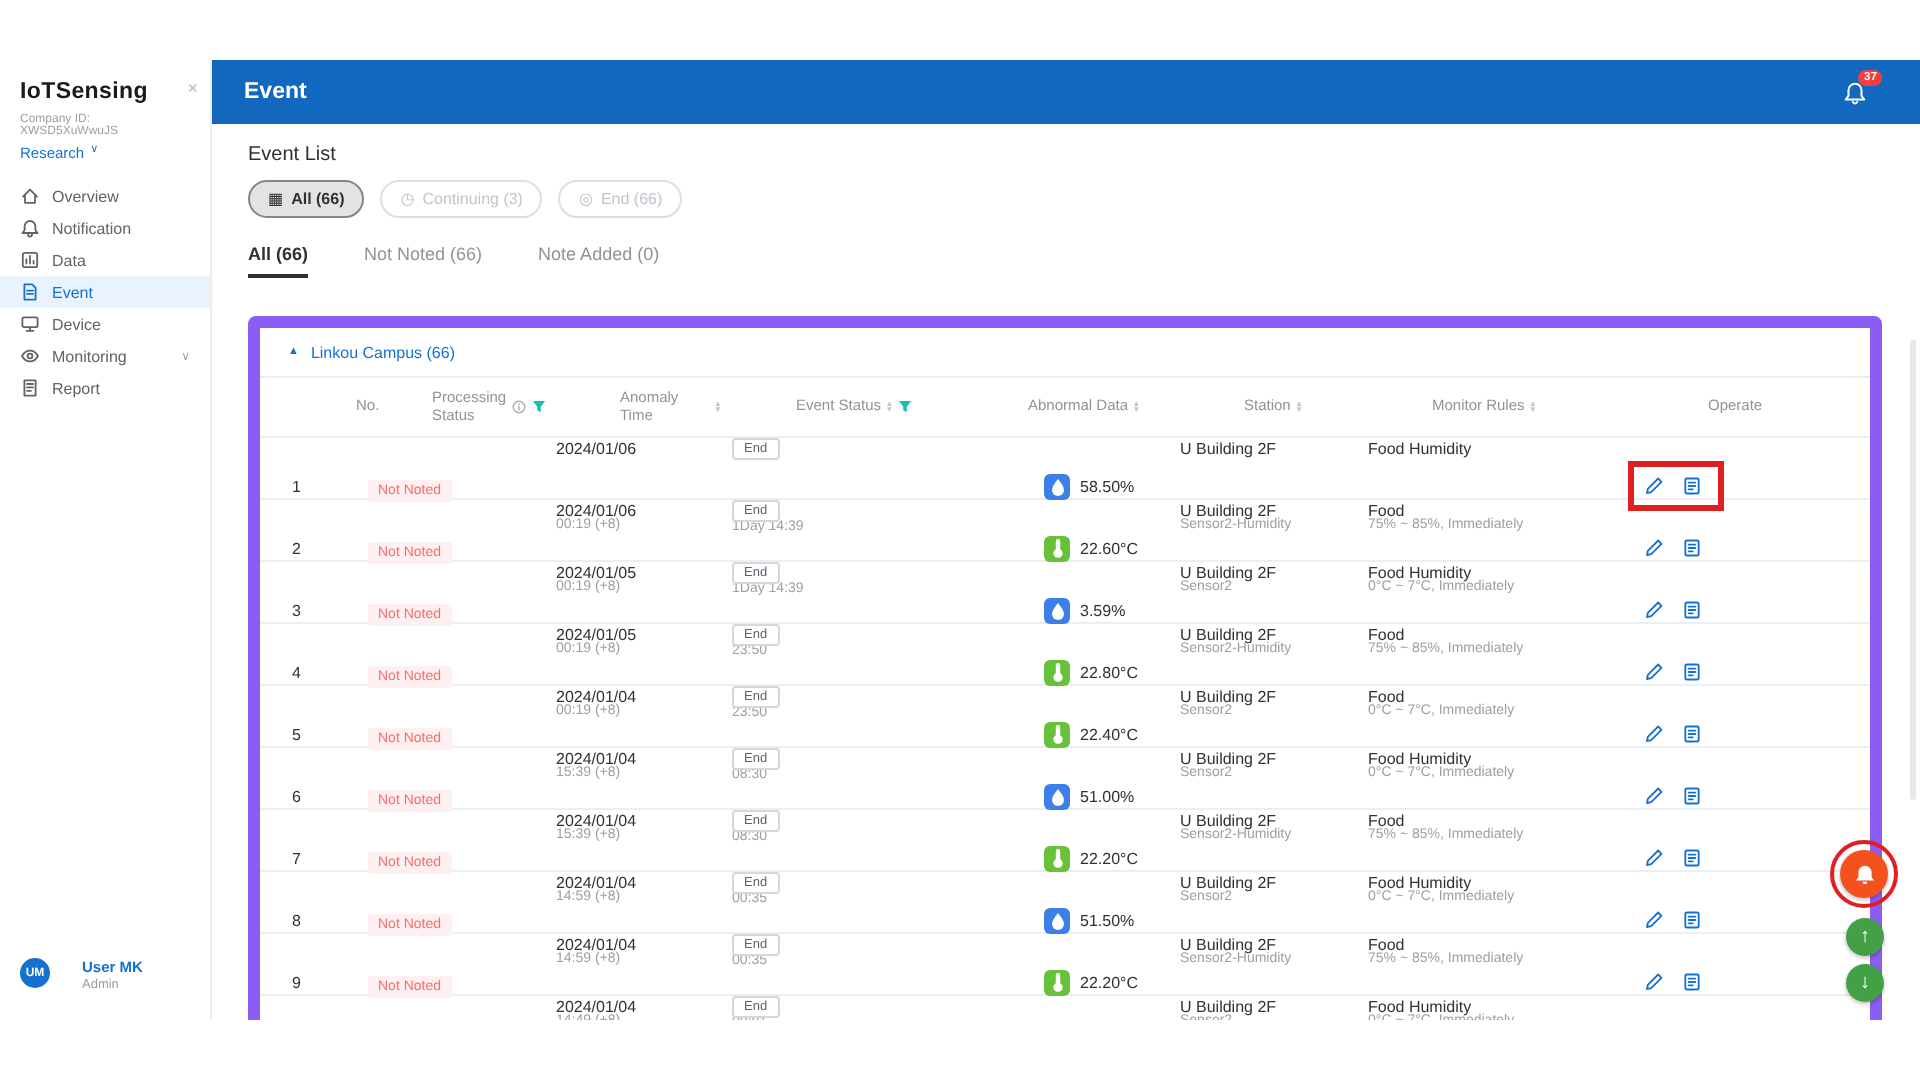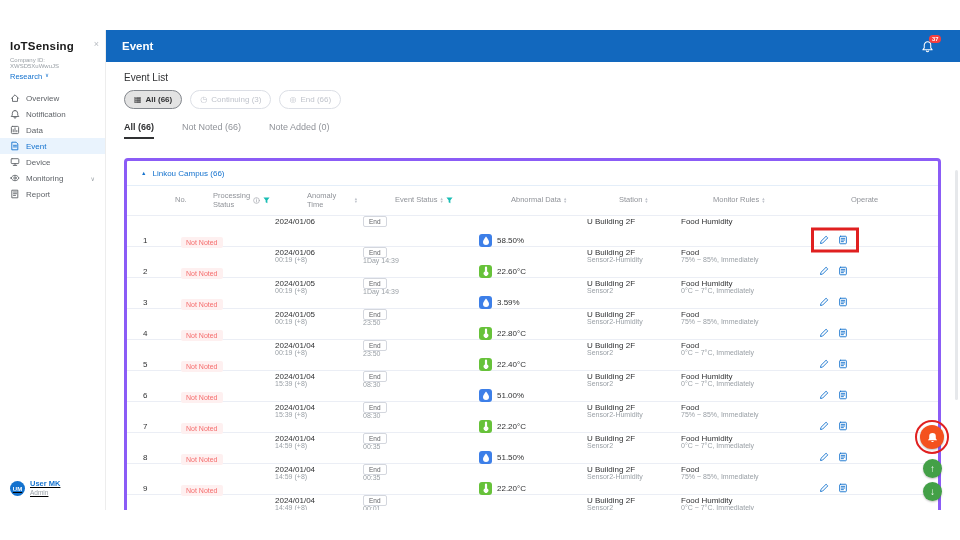--- a/index.html
+++ b/index.html
@@ -15,21 +15,21 @@
   .close { color:#B8BCC2; font-size:9px; cursor:pointer; line-height:1; }
   .company { padding:3px 10px 0; font-size:6px; color:#9AA0A6; }
   .workspace { padding:3px 10px; font-size:7.5px; color:var(--accent-blue,#1472CE); display:flex; gap:3px; cursor:pointer; }
   .wchev { font-size:5.5px; color:var(--accent-blue,#1472CE); }
   .menu { margin-top:6px; }
   .menu-item { display:flex; align-items:center; gap:6px; height:16px; padding:0 10px; font-size:8px; color:#5f6368; cursor:pointer; }
   .menu-item.active { background:#E9F3FD; color:var(--accent-blue,#1472CE); }
   .menu-item.active svg * { stroke:var(--accent-blue,#1472CE); }
   .micon { display:flex; }
   .mchev { margin-left:auto; font-size:6px; color:#9AA0A6; }
-  .user { position:absolute; bottom:14px; left:10px; display:flex; gap:5px; align-items:flex-end; cursor:pointer;text-decoration:underline; }
+  .user { position:absolute; bottom:14px; left:10px; display:flex; gap:16px; align-items:flex-start; cursor:pointer; }
   .avatar { width:15px; height:15px; border-radius:50%; background:var(--accent-blue,#1472CE); color:#fff; font-size:6px; font-weight:bold; display:flex; align-items:center; justify-content:center; }
   .uname { font-size:7.5px; font-weight:bold; color:var(--accent-blue,#1472CE); }
   .urole { font-size:6.5px; color:#9AA0A6; margin-top:1px; }
 
   
   .main { position:absolute; left:106px; top:0; right:0; height:480px; }
   .topbar { position:absolute; top:0; left:0; right:0; height:32px; background:var(--header-blue,#1268BE); display:flex; align-items:center; justify-content:space-between; padding:0 26px 0 16px; }
   .page-title { color:#fff; font-size:11.5px; font-weight:bold; }
   .bell { position:relative; display:flex; cursor:pointer; }
   .nbadge { position:absolute; top:-5px; left:8px; background:#F53F3F; color:#fff; font-size:5.8px; font-weight:bold; border-radius:6px; padding:1px 3px; line-height:1.1; }
@@ -37,35 +37,35 @@
   .content { position:absolute; top:32px; left:0; right:0; height:448px; background:#fff; overflow:hidden; }
   .section-title { position:absolute; top:10px; left:18px; font-size:10px; font-weight:normal; color:#303133; }
   .pills { position:absolute; top:28px; left:18px; display:flex; gap:8px; }
   .pill { height:19px; display:flex; align-items:center; gap:4px; padding:0 9px; border:1px solid #DCDFE6; border-radius:10px; font-size:8px; color:#C0C4CC; background:#fff; cursor:pointer; white-space:nowrap; }
   .pill .picon { font-size:8px; line-height:1; }
   .pill.active { background:#E3E3E3; border-color:#83878D; color:#303133; font-weight:bold; }
   .tabs { position:absolute; top:60px; left:18px; display:flex; gap:28px; }
   .tab { font-size:9px; color:#909399; padding-bottom:5px; cursor:pointer; border-bottom:2px solid transparent; }
   .tab.active { color:#303133; font-weight:bold; border-bottom-color:#303133; }
 
-  .table { position:absolute; top:96px; left:18px; right:19px; height:372px; border:3px solid #8b5cf6; border-radius:4px; background:#fff; overflow:hidden; }
+  .table { position:absolute; top:96px; left:18px; right:19px; height:372px; border:6px solid #8b5cf6; border-radius:4px; background:#fff; overflow:hidden; }
   .campus-row { display:flex; align-items:center; gap:6px; height:25px; padding-left:14px; font-size:8px; color:var(--accent-blue,#1472CE); border-bottom:1px solid #E4EEF9; cursor:pointer; }
   .campus-tri { font-size:5.5px; }
   .grid { display:grid; grid-template-columns:38px 94px 88px 116px 108px 94px 138px minmax(0,1fr); align-items:center; padding:0 8px 0 16px; }
   .thead { height:30px; color:#909399; font-size:7.5px; border-bottom:1px solid #EBEEF5; }
   .th { display:flex; align-items:center; gap:3px; padding-right:6px;margin-left:32px; }
   .th .label { line-height:1.15; }
   .th .wrapped { max-width:42px; }
   .sort { display:flex; flex-direction:column; line-height:.6; font-size:4.6px; color:#C0C4CC; }
   .hicon { display:flex; cursor:pointer; }
   .hicon.funnel { color:var(--filter-teal,#18BDB4); }
 
   .trow { height:31px; border-bottom:1px solid #EBEEF5; }
   .stack { display:flex; flex-direction:column; justify-content:center; align-items:flex-start;gap:28px; }
-  .hrow { display:flex; align-items:center; }
+  .hrow { display:flex; align-items:center;margin-left:40px; }
   .primary { font-size:8px; color:#303133; line-height:1.15; }
   .secondary { font-size:7px; color:#9AA0A6; line-height:1.15; margin-top:1.5px; min-height:7px; }
   .cno { font-size:8px; color:#303133; }
   .badge-notnoted { background:#FEF0F0; color:var(--danger-red,#F56C6C); font-size:7px; padding:2px 5px; border-radius:2px; white-space:nowrap; }
   .badge-end { display:inline-block; border:1px solid #D4D7DE; color:#606266; background:#fff; font-size:6.5px; padding:1px 5px; border-radius:2px; }
   .chip { width:13px; height:13px; border-radius:3px; display:inline-flex; align-items:center; justify-content:center; margin-right:5px; flex:none; }
   .chip.humidity { background:var(--humidity-blue,#3D7FE8); }
   .chip.temperature { background:var(--temperature-green,#67C23A); }
   .operate { display:flex; align-items:center; gap:9px; position:relative; }
   .op-icon { display:flex; color:var(--accent-blue,#1472CE); cursor:pointer; }

